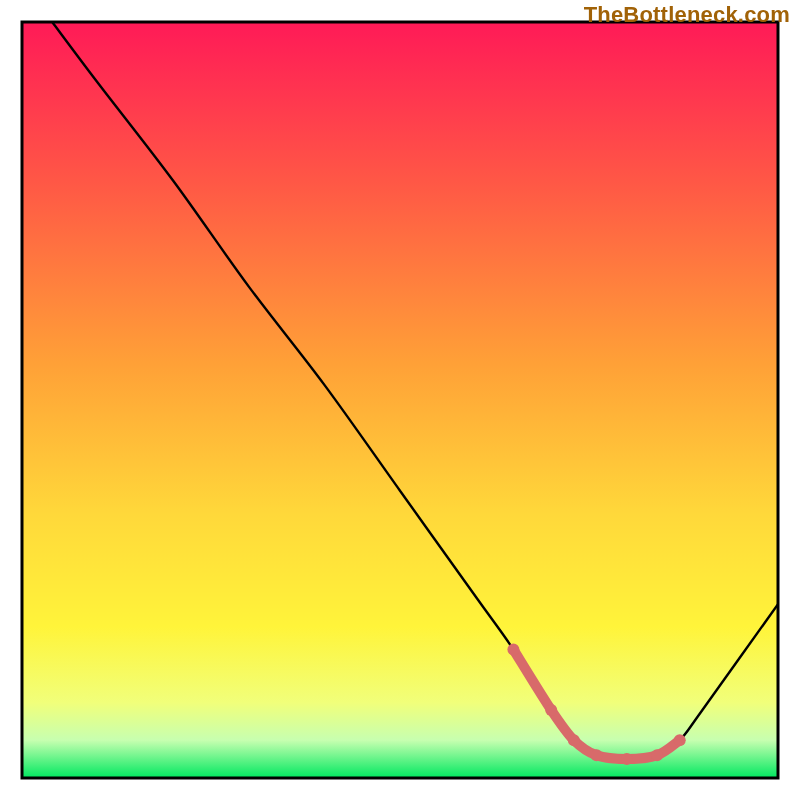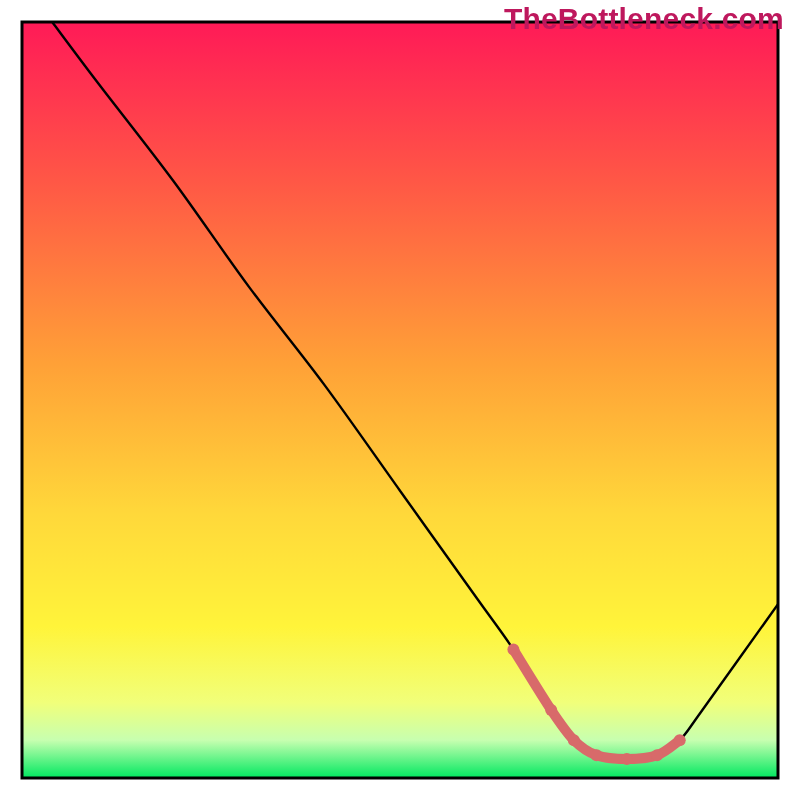--- a/index.html
+++ b/index.html
@@ -12,24 +12,24 @@
     font-family: Arial, Helvetica, sans-serif;
   }
   .canvas {
     position: relative;
     width: 800px;
     height: 800px;
   }
   .watermark {
     position: absolute;
     top: 2px;
-    right: 16px;
-    font-size: 30px;
+    right: 10px;
+    font-size: 22px;
     font-weight: 600;
-    color: #be185d;
+    color: #a16207;
     letter-spacing: 0.2px;
   }
   svg.plot {
     position: absolute;
     left: 0;
     top: 0;
     width: 800px;
     height: 800px;
   }
 </style>

